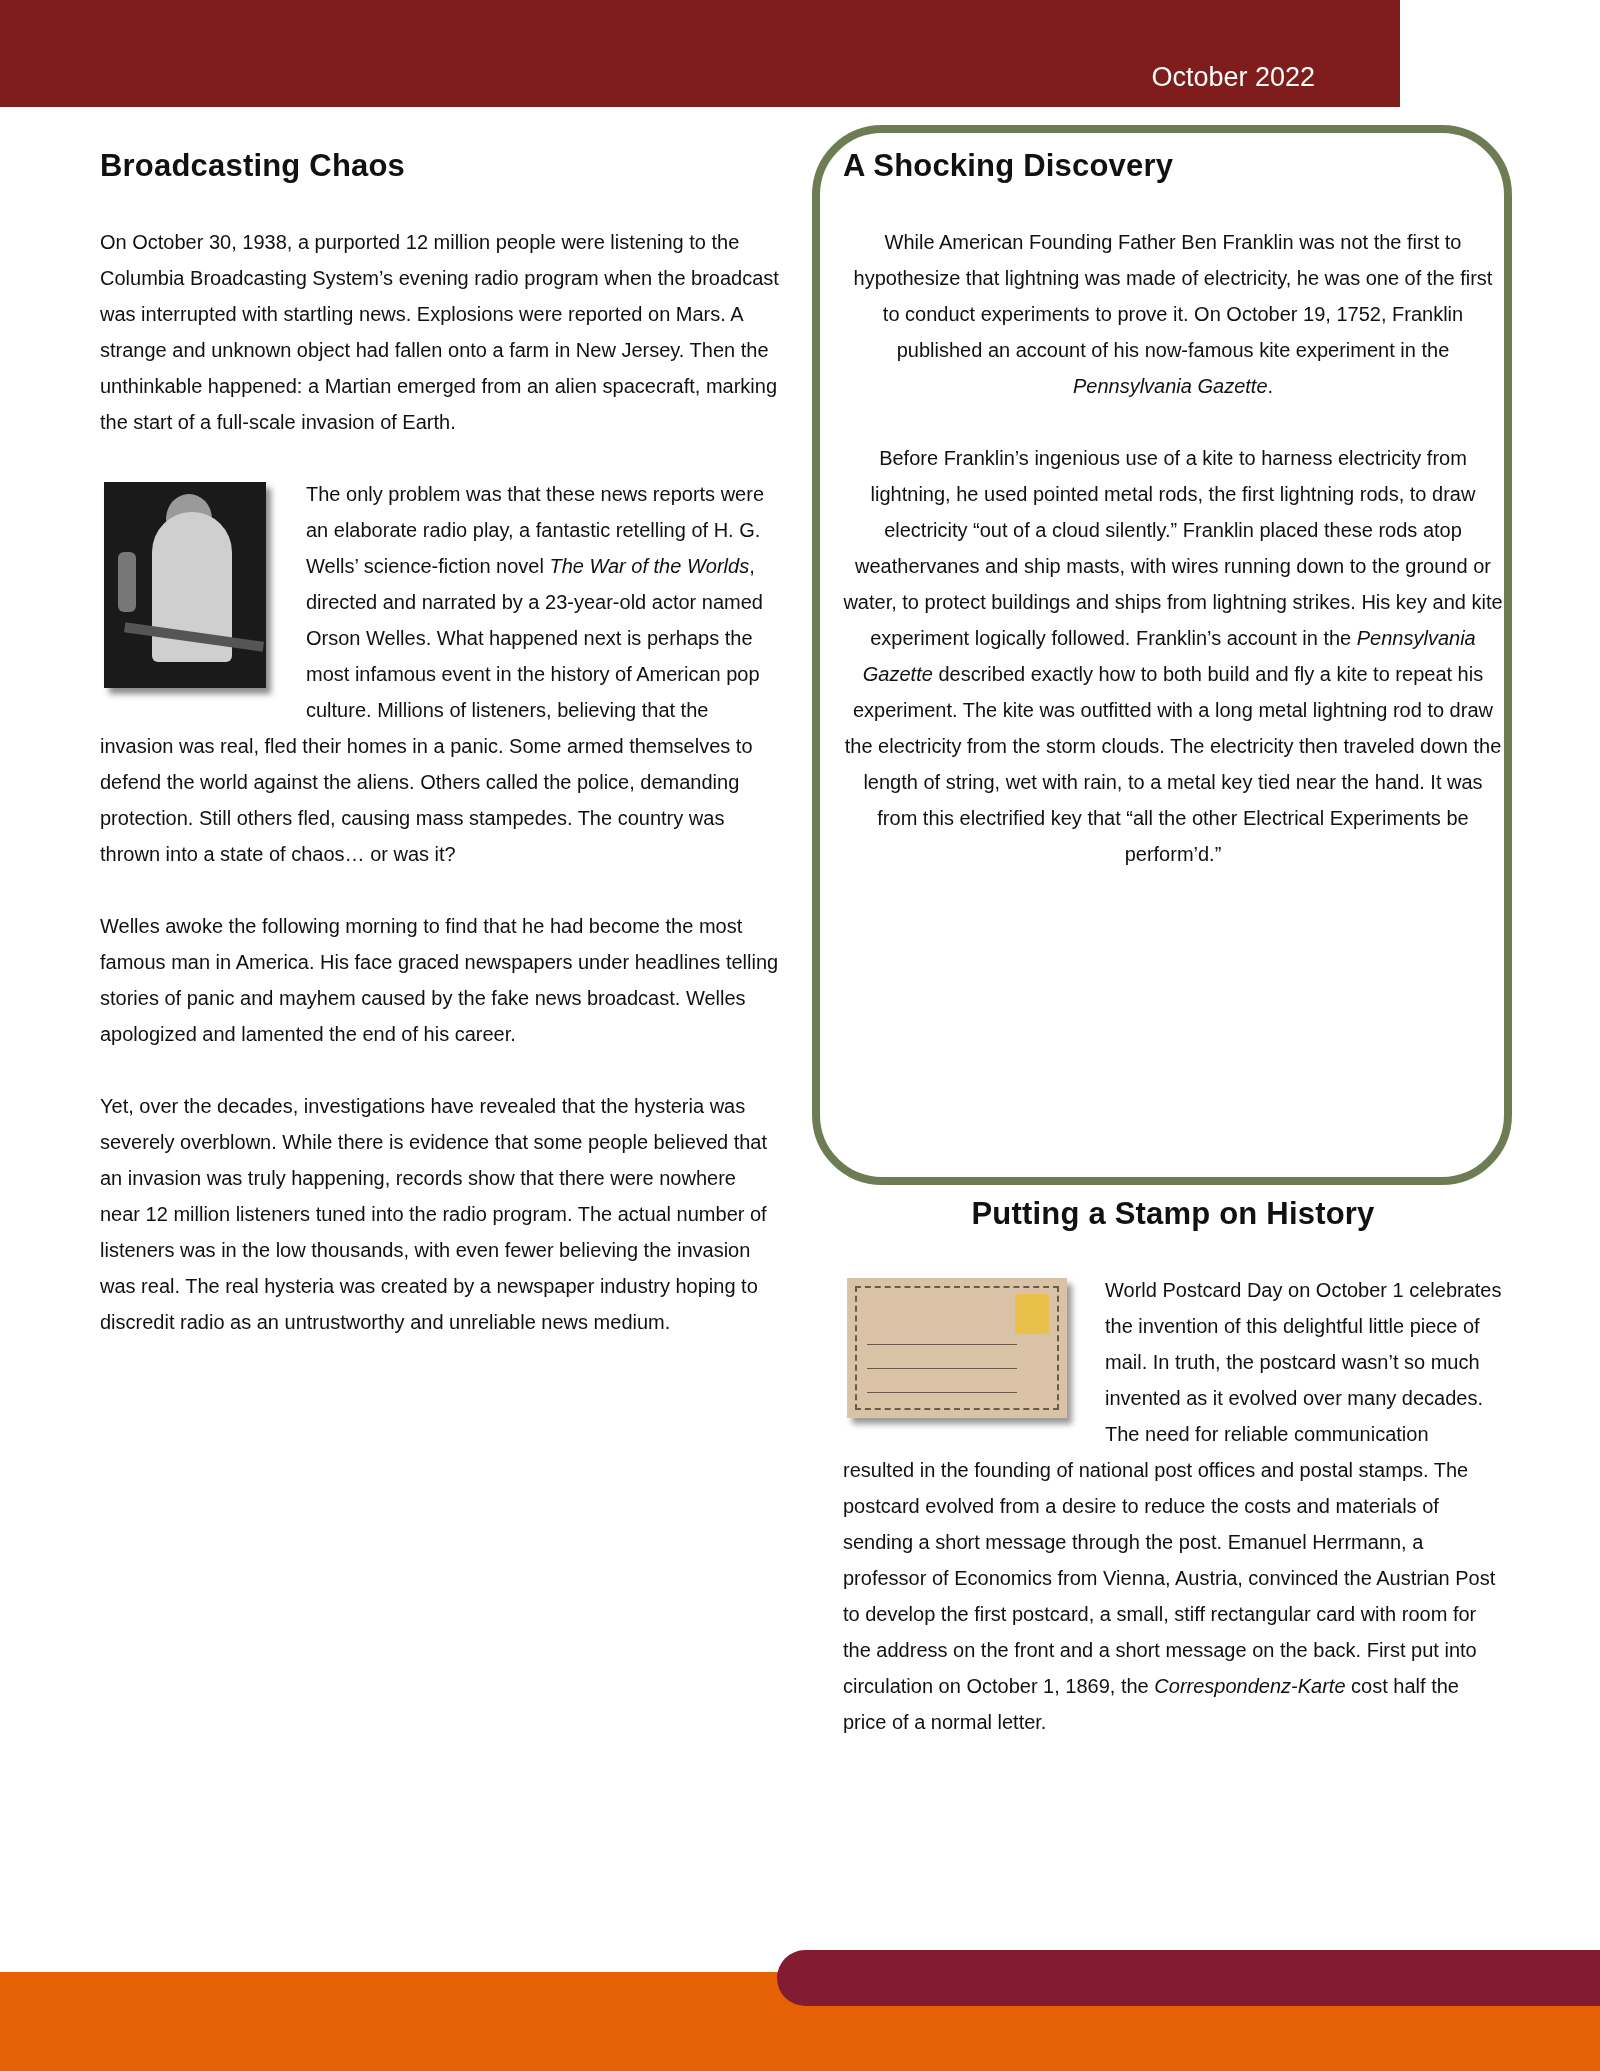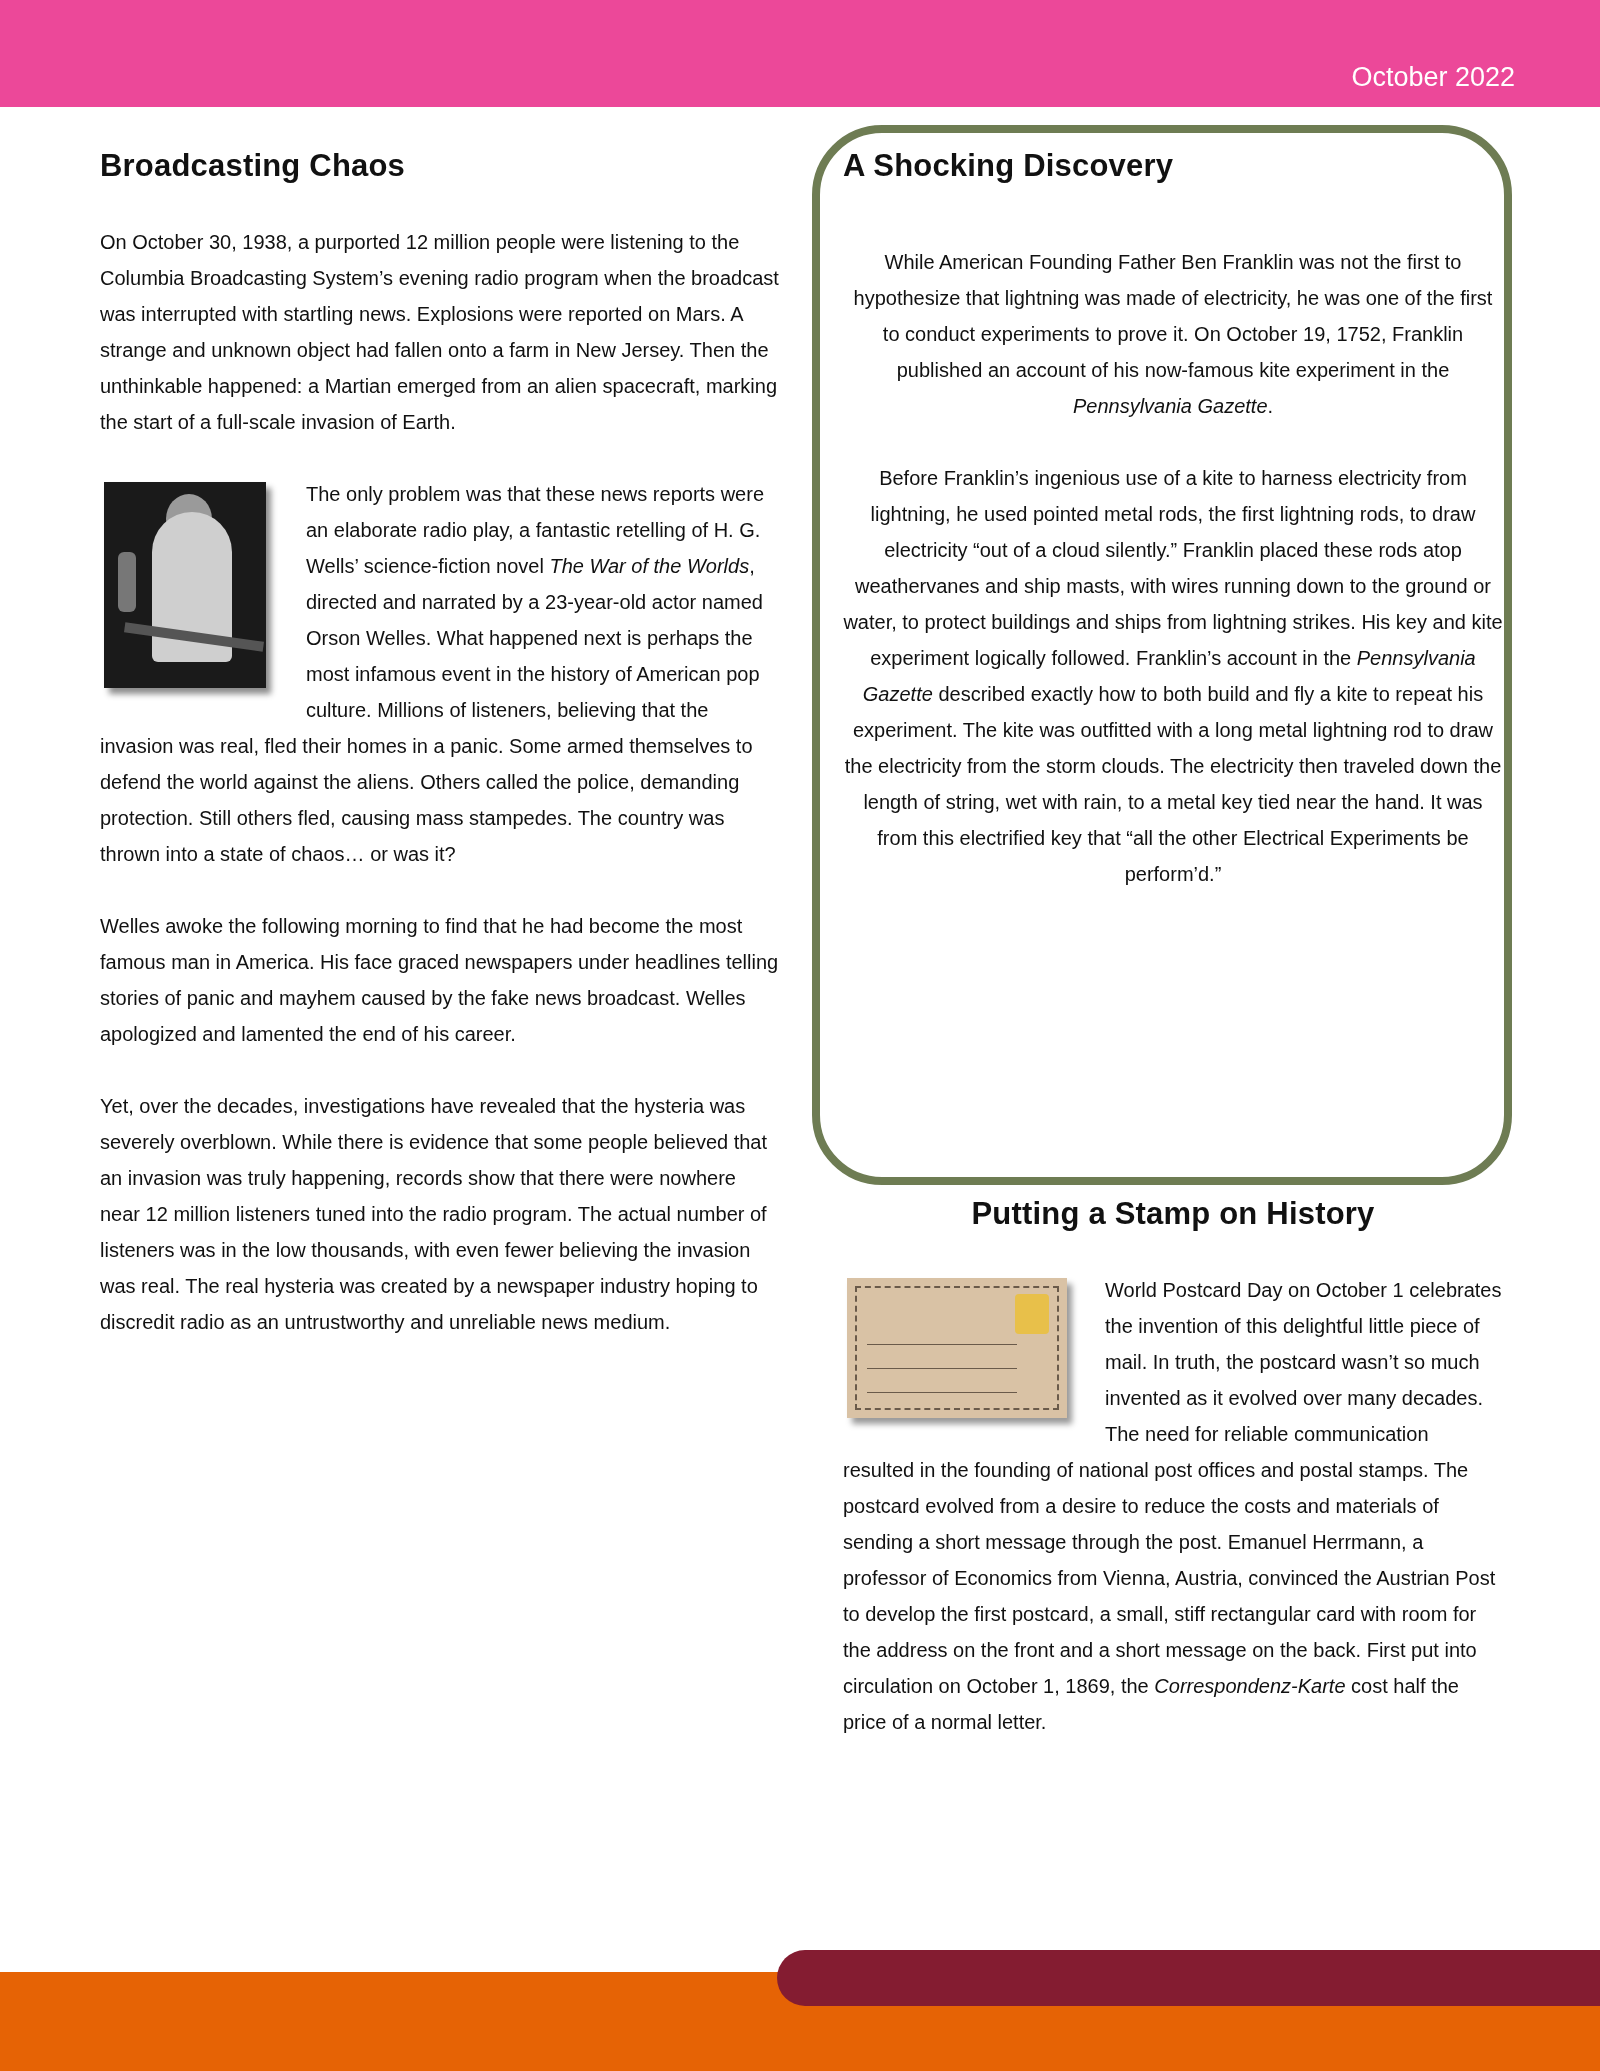--- a/index.html
+++ b/index.html
@@ -1,38 +1,38 @@
 <!DOCTYPE html>
 <html><head>
 <meta charset="utf-8">
 <style>
   html, body { margin:0; padding:0; }
   body { width:1600px; height:2071px; position:relative; background:#ffffff; overflow:hidden;
          font-family:"Liberation Sans", sans-serif; color:#111; }
-  .top-band { position:absolute; left:0; top:0; width:1600px; height:107px; background:#ec4899; }
+  .top-band { position:absolute; left:0; top:0; width:1400px; height:107px; background:#7f1d1d; }
   .top-band .date { position:absolute; right:85px; top:62px; color:#fff; font-size:27px; }
   .bottom-band { position:absolute; left:0; top:1972px; width:1600px; height:99px; background:#e66305; }
   .bottom-pill { position:absolute; left:777px; top:1950px; width:823px; height:56px; background:#841c31;
                  border-radius:28px 0 0 28px; }
   h2 { font-weight:bold; font-size:31px; margin:0; color:#111; letter-spacing:0.2px; }
   p { margin:0; font-size:20px; line-height:36px; }
   .col-left { position:absolute; left:100px; top:148px; width:680px; }
   .col-left h2 { margin-bottom:40px; }
   .col-left p { margin-bottom:36px; }
   .photo-welles { float:left; width:162px; height:206px; margin:6px 40px 8px 4px;
                   box-shadow:5px 6px 6px rgba(0,0,0,0.45); background:#1a1a1a; position:relative; overflow:hidden; }
   .photo-welles .figure { position:absolute; left:48px; top:30px; width:80px; height:150px; background:#cfcfcf;
                           border-radius:40px 40px 6px 6px; }
   .photo-welles .head { position:absolute; left:62px; top:12px; width:46px; height:50px; background:#9a9a9a; border-radius:50%; }
   .photo-welles .mic { position:absolute; left:14px; top:70px; width:18px; height:60px; background:#777; border-radius:6px; }
   .photo-welles .desk { position:absolute; left:20px; top:150px; width:140px; height:10px; background:#555; transform:rotate(8deg); }
   .box { position:absolute; left:812px; top:125px; width:700px; height:1060px; border:8px solid #6e7c53;
          border-radius:70px; box-sizing:border-box; }
   .box-inner { position:absolute; left:843px; top:148px; width:660px; }
-  .box-inner h2 { margin-bottom:60px; }
+  .box-inner h2 { margin-bottom:40px; }
   .box-inner p { margin-bottom:36px;text-align:center; }
   .col-right2 { position:absolute; left:843px; top:1196px; width:660px; }
   .col-right2 h2 { margin-bottom:40px;text-align:center; }
   .postcard { float:left; width:220px; height:140px; margin:6px 38px 10px 4px; background:#d9c2a5;
               box-shadow:5px 6px 6px rgba(0,0,0,0.4); position:relative; }
   .postcard .border { position:absolute; left:8px; top:8px; right:8px; bottom:8px; border:2px dashed #6a5a4a; }
   .postcard .stamp { position:absolute; right:18px; top:16px; width:34px; height:40px; background:#e8c04a; border-radius:4px; }
   .postcard .line { position:absolute; left:20px; height:1px; background:#6a5a4a; width:150px; }
   i { font-style:italic; }
 </style>

